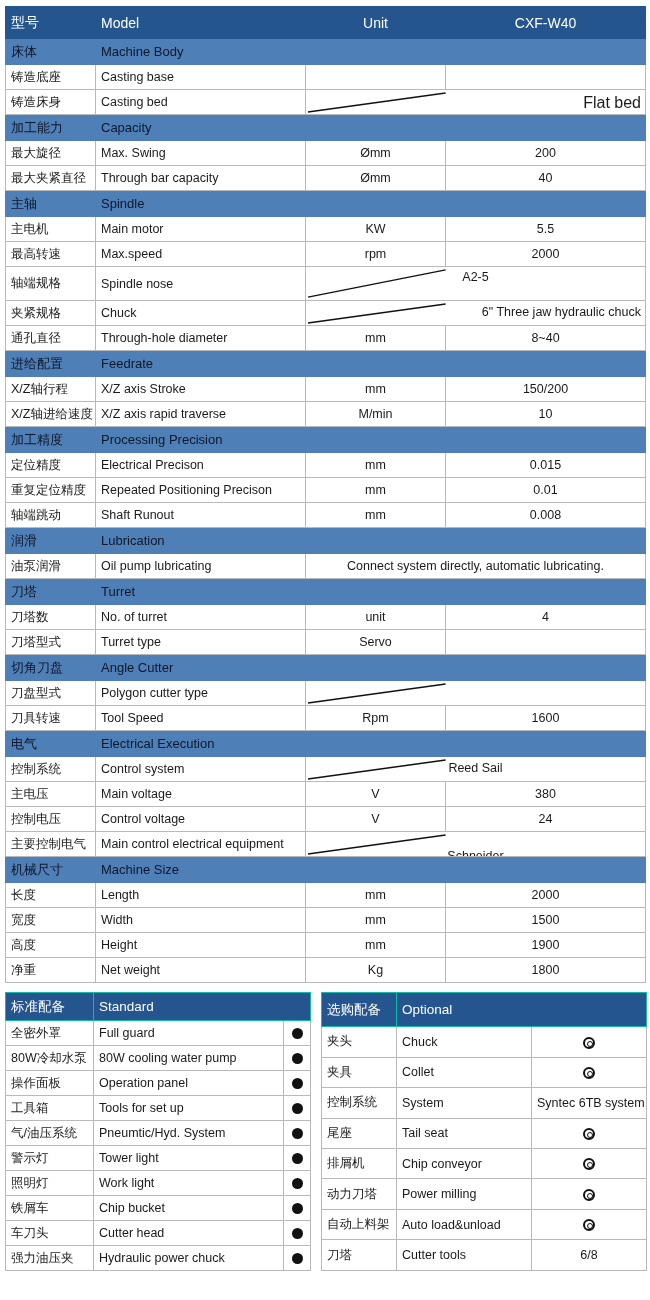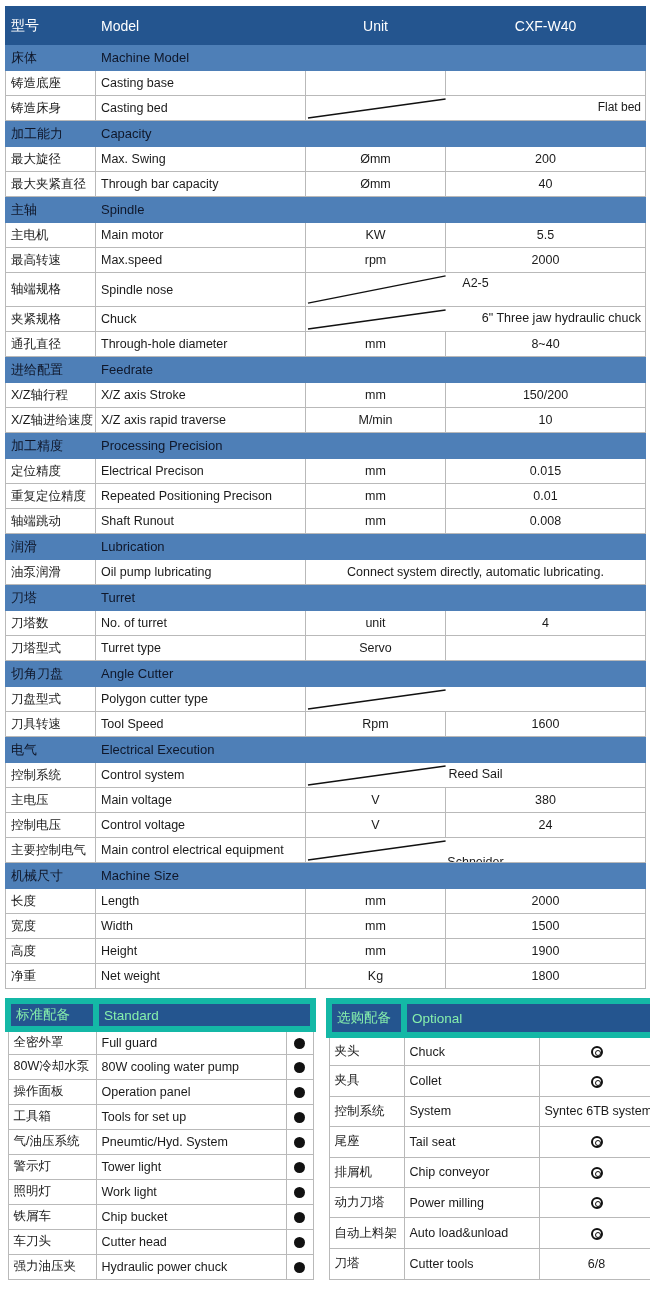--- a/index.html
+++ b/index.html
@@ -33,21 +33,21 @@
   
   col.c0 { width: 90px; }
   col.c1 { width: 210px; }
   col.c2 { width: 140px; }
   col.c3 { width: 200px; }
 
   .hdr td {
     background: #24558f;
     color: #ffffff;
     font-size: 14px;
-    height: 38px;
+    height: 32px;
     border: 1px solid #24558f;
     text-align: center;
   }
   .hdr td.left { text-align: left; }
 
   .section td {
     background: #4e7fb7;
     color: #0f172a;
     font-size: 13px;
     height: 26px;
@@ -73,24 +73,24 @@
   .bt td {
     border: 1px solid #b9b9b9;
     height: 25px;
     font-size: 12.5px;
     padding: 0 5px;
     white-space: nowrap;
     overflow: hidden;
   }
   .bt .bhdr td {
     background: #24558f;
-    color: #86efac;
+    color: #ffffff;
     font-size: 13.5px;
     height: 28px;
-    border: 6px solid #14b8a6;
+    border: 1px solid #14b8a6;
   }
   .std { width: 305px; }
   col.s0 { width: 88px; }
   col.s1 { width: 190px; }
   col.s2 { width: 27px; }
   .opt { width: 325px; border-radius: 22px; }
   col.o0 { width: 75px; }
   col.o1 { width: 135px; }
   col.o2 { width: 115px; }
 
@@ -132,37 +132,37 @@
     </colgroup>
     <tbody id="main-body">
         <tr class="hdr">
           <td class="left">型号</td>
           <td class="left">Model</td>
           <td>Unit</td>
           <td>CXF-W40</td>
         </tr>
         <tr class="section">
           <td>床体</td>
-          <td colspan="3">Machine Model</td>
+          <td colspan="3">Machine Body</td>
         </tr>
         <tr>
           <td>铸造底座</td>
           <td>Casting base</td>
           <td class="center"></td>
           <td class="center"></td>
         </tr>
         <tr>
           <td>铸造床身</td>
           <td>Casting bed</td>
           <td colspan="2" class="slash">
             <div style="position: relative; height: 23px; width: 100%;">
               <svg viewBox="0 0 340 23" preserveAspectRatio="none" style="position: absolute; left: 0px; top: 0px; width: 100%; height: 100%;">
                 <line x1="2" y1="21" x2="140" y2="2" stroke="#111" stroke-width="1.5" vector-effect="non-scaling-stroke"></line>
               </svg>
-              <span style="position: absolute; right: 4px; text-align: right; top: 3px; font-size: 12px;">Flat bed</span>
+              <span style="position: absolute; right: 4px; text-align: right; top: 3px; font-size: 16px;">Flat bed</span>
             </div>
           </td>
         </tr>
         <tr class="section">
           <td>加工能力</td>
           <td colspan="3">Capacity</td>
         </tr>
         <tr>
           <td>最大旋径</td>
           <td>Max. Swing</td>

